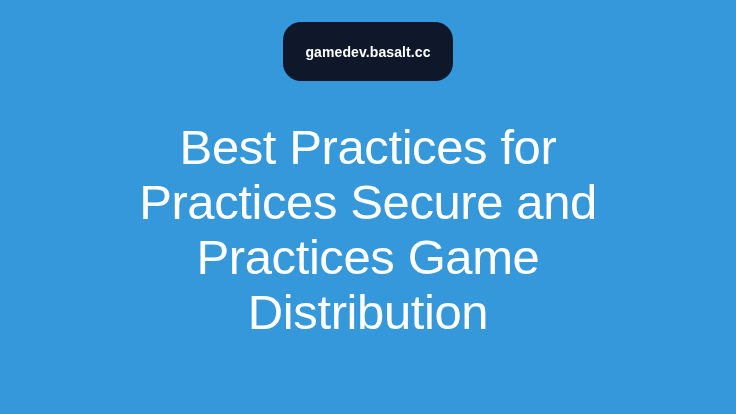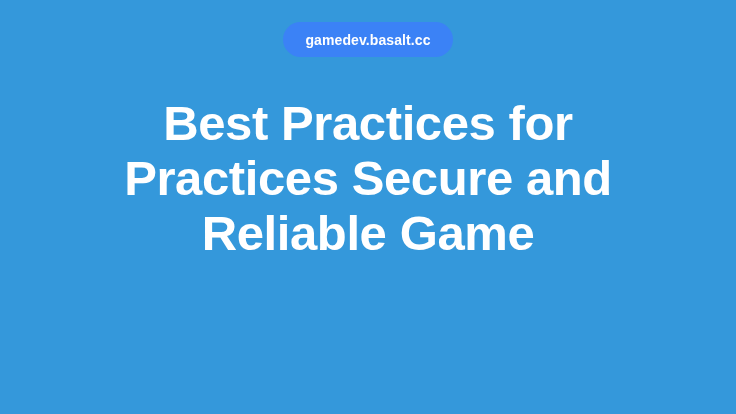--- a/index.html
+++ b/index.html
@@ -23,23 +23,23 @@
     background: #3498db;
     display: flex;
     flex-direction: column;
     align-items: center;
   }
 
   
   .badge {
     margin-top: 22px;
     height: 35px;
-    padding: 0 22px;
+    padding: 12px 22px;
     border-radius: 18px;
-    background: #3b82f6;
+    background: #0f172a;
     display: flex;
     align-items: center;
     justify-content: center;
   }
 
   .badge-text {
     color: #ffffff;
     font-size: 14px;
     font-weight: bold;
     letter-spacing: 0.1px;
@@ -50,21 +50,21 @@
   
   .headline {
     margin: 0;
     padding: 0 40px;
     width: 100%;
     box-sizing: border-box;
     margin-top: 39px;
     text-align: center;
     color: #ffffff;
     font-size: 49px;
-    font-weight: bold;
+    font-weight: normal;
     line-height: 55px;
     letter-spacing: -0.4px;
   }
 
   .headline-line {
     display: block;
     white-space: nowrap;
   }
 </style>
 </head>
@@ -72,16 +72,17 @@
 
 <div class="card">
 
   <div class="badge">
     <span class="badge-text">gamedev.basalt.cc</span>
   </div>
 
   <h1 class="headline">
     <span class="headline-line">Best Practices for</span>
     <span class="headline-line">Practices Secure and</span>
-    <span class="headline-line">Reliable Game</span>
+    <span class="headline-line">Practices Game</span>
+    <span class="headline-line">Distribution</span>
   </h1>
 
 </div>
 
 </body></html>

